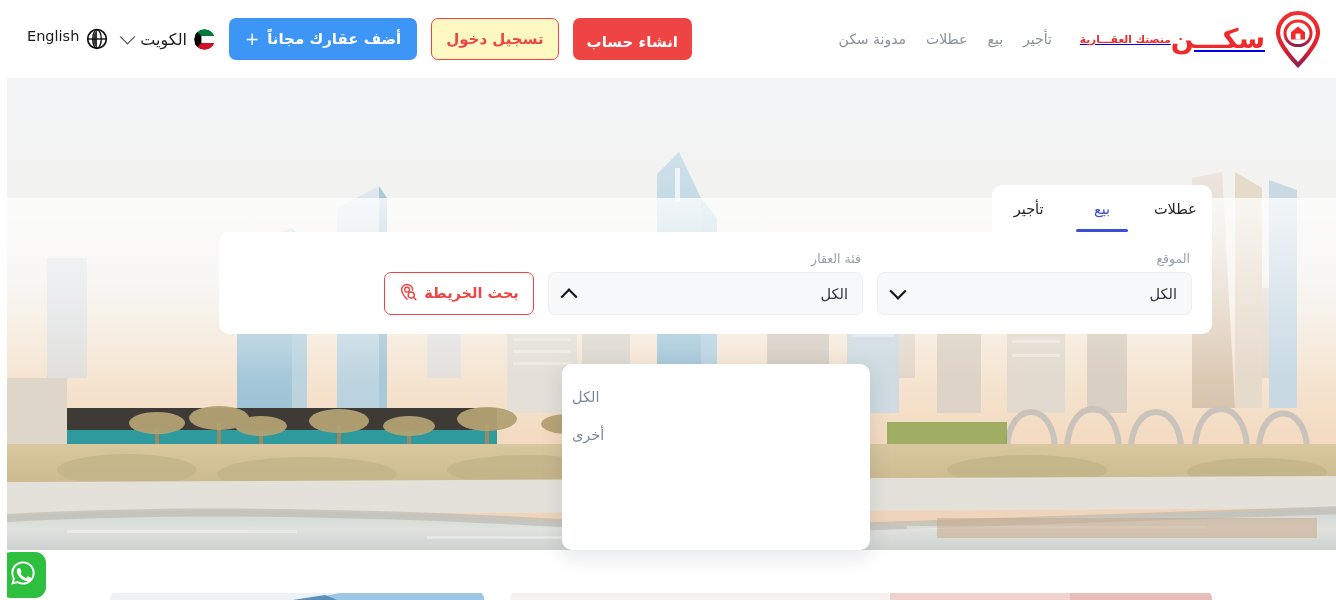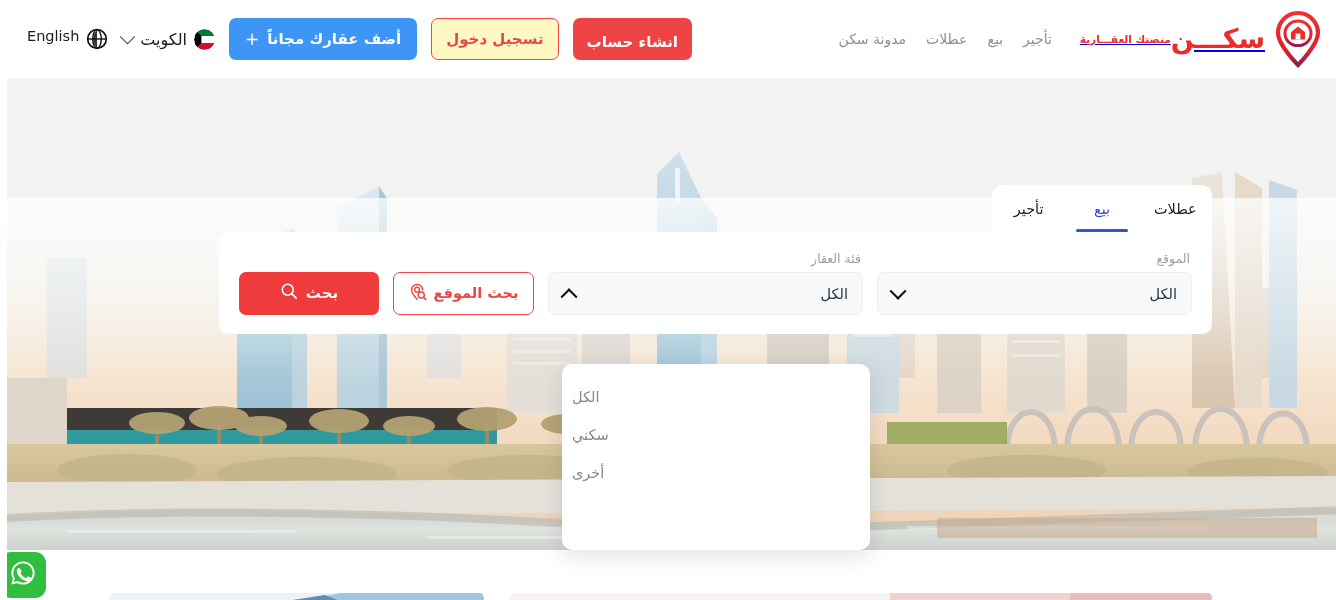--- a/index.html
+++ b/index.html
@@ -447,47 +447,37 @@
 
     <div class="field">
       <span class="field-label">فئة العقار</span>
       <div class="select-box">
         <span class="select-value">الكل</span>
         <span class="caret up"></span>
       </div>
     </div>
 
     <button class="btn-map">
-      <span>بحث الموقع</span>
+      <span>بحث الخريطة</span>
       <span>
         <svg viewBox="0 0 20 20" width="18" height="18" aria-hidden="true">
           <path d="M9 1.6 C5.6 1.6 2.9 4.3 2.9 7.7 C2.9 11.6 9 18 9 18" fill="none" stroke="#ef4444" stroke-width="1.6" stroke-linecap="round"></path>
           <path d="M9 1.6 C12.4 1.6 15.1 4.3 15.1 7.7" fill="none" stroke="#ef4444" stroke-width="1.6" stroke-linecap="round"></path>
           <circle cx="9" cy="7.4" r="2.7" fill="none" stroke="#ef4444" stroke-width="1.5"></circle>
           <circle cx="13.6" cy="13.4" r="3.4" fill="none" stroke="#ef4444" stroke-width="1.6"></circle>
           <path d="M16.2 15.9 L18.6 18.4" stroke="#ef4444" stroke-width="1.8" stroke-linecap="round"></path>
         </svg>
       </span>
     </button>
 
-    <button class="btn-search">
-      <span>بحث</span>
-      <span>
-        <svg viewBox="0 0 20 20" width="18" height="18" aria-hidden="true">
-          <circle cx="8.6" cy="8.6" r="6.1" fill="none" stroke="#ffffff" stroke-width="1.7"></circle>
-          <path d="M13.2 13.2 L18 18" stroke="#ffffff" stroke-width="1.9" stroke-linecap="round"></path>
-        </svg>
-      </span>
-    </button>
 
   </div>
 
   <div class="dropdown">
     <div class="dd-option">الكل</div>
-    <div class="dd-option">سكني</div>
     <div class="dd-option">أخرى</div>
   </div>
 
 </div>
 
 <div class="below">
   <div class="card card-a">
     <svg width="374" height="12" viewBox="0 0 374 12" preserveAspectRatio="none" aria-hidden="true">
       <rect width="374" height="12" fill="#eef2f6"></rect>
       <polygon points="170,12 230,0 374,0 374,12" fill="#9cc6e4"></polygon>

